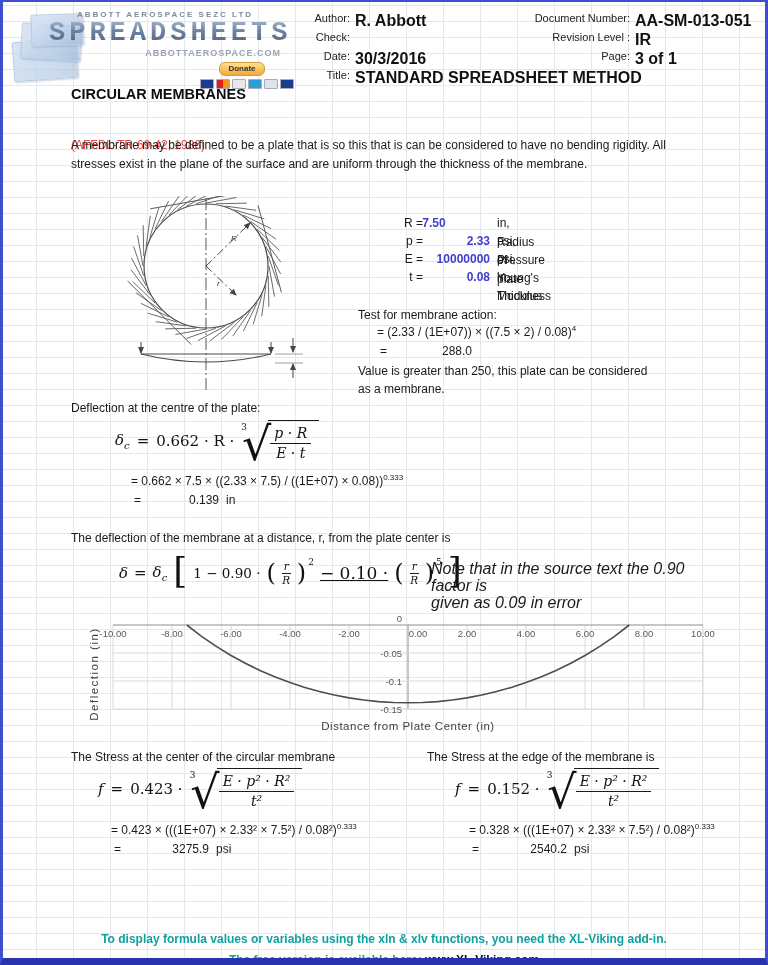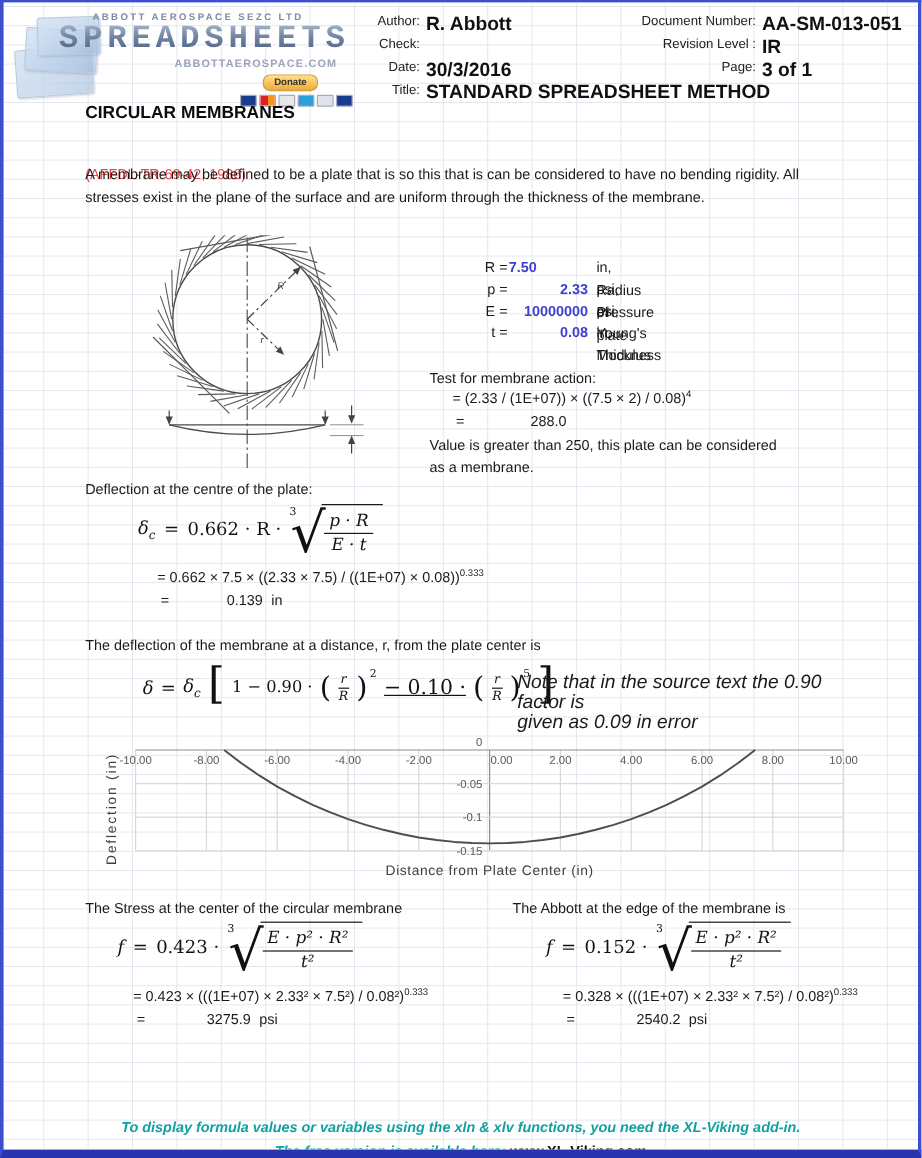--- a/index.html
+++ b/index.html
@@ -49,21 +49,21 @@
   .bigp{font-size:24px;font-weight:100;font-style:normal;line-height:22px;}
   .sfrac{display:inline-flex;flex-direction:column;align-items:center;font-size:10.5px;line-height:1.15;}
   .sfrac .num{border-bottom:1px solid #1a1a1a;padding:0 2px;}
   .pexp{font-size:9px;font-style:normal;transform:translateY(-11px);display:inline-block;}
   .calc{font-size:12px;color:#1a1a1a;white-space:nowrap;}
   .resline{font-size:12px;display:flex;white-space:nowrap;}
   .resbox{display:inline-block;text-align:right;}
   .watermark{font-size:84px;color:#8f8f8f;opacity:.62;letter-spacing:4px;word-spacing:46px;
     pointer-events:none;z-index:6;font-weight:normal;}
   .note{font-style:italic;font-size:16px;line-height:17px;}
-  .teal{color:#12a0a0;font-weight:bold;font-size:12px;font-style:italic;}
+  .teal{color:#12a0a0;font-weight:bold;font-size:12px;}
   svg text.tick{font-family:"Liberation Sans",sans-serif;font-size:9.5px;fill:#595959;}
   .axis-title{font-size:11.5px;color:#3f3f3f;letter-spacing:.5px;}
 </style>
 </head>
 <body>
 
 <div class="page">
   <div class="gridbg"></div>
 
   <div class="abs" style="left:8px;top:12px;width:72px;height:66px;">
@@ -172,21 +172,21 @@
       <line x1="159.13341102386715" y1="41.39859851640854" x2="177.9015681130786" y2="66.15876397472826" stroke="#5a5a5a" stroke-width="0.9"></line>
       <line x1="162.91656052659468" y1="50.53192935437829" x2="177.58030722028695" y2="77.92324270280895" stroke="#5a5a5a" stroke-width="0.9"></line>
       <line x1="165.22436545749366" y1="60.14462870246544" x2="175.42263164588294" y2="89.49262489981157" stroke="#5a5a5a" stroke-width="0.9"></line>
       <line x1="47.22287138843325" y1="12.816856296206133" x2="135.85556915953197" y2="-2.8114796938175948" stroke="#5a5a5a" stroke-width="1"></line>
       <line x1="155.10424750546508" y1="9.451280840225557" x2="178.39796156469197" y2="96.3846052062417" stroke="#5a5a5a" stroke-width="1"></line>
       <line x1="88.15075759508251" y1="148.48885271170678" x2="24.51114728829323" y2="84.8492424049175" stroke="#5a5a5a" stroke-width="1"></line>
     </svg>
 
   <div class="abs" style="left:0;top:0;">
     <div class="abs body-txt" style="left:365px;top:212px;width:55px;text-align:right;">R =</div>
-    <div class="abs body-txt blue-val" style="left:421px;top:212px;width:62px;text-align:left;">7.50</div>
+    <div class="abs body-txt blue-val" style="left:400px;top:212px;width:62px;text-align:center;">7.50</div>
     <div class="abs body-txt" style="left:494px;top:212px;">in,  Radius of plate</div>
 
     <div class="abs body-txt" style="left:365px;top:230px;width:55px;text-align:right;">p =</div>
     <div class="abs body-txt blue-val" style="left:425px;top:230px;width:62px;text-align:right;">2.33</div>
     <div class="abs body-txt" style="left:494px;top:230px;">psi, Pressure</div>
 
     <div class="abs body-txt" style="left:365px;top:248px;width:55px;text-align:right;">E =</div>
     <div class="abs body-txt blue-val" style="left:425px;top:248px;width:62px;text-align:right;">10000000</div>
     <div class="abs body-txt" style="left:494px;top:248px;">psi, Young's Modulus</div>
 
@@ -317,21 +317,21 @@
   </div>
   <div class="abs calc" style="left:108px;top:821px;">
     <span>= 0.423 × (((1E+07) × 2.33² × 7.5²) / 0.08²)</span><span class="sup">0.333</span>
   </div>
   <div class="abs resline" style="left:111px;top:840px;">
     <span>=</span>
     <span class="resbox" style="width:88px;">3275.9</span>
     <span style="margin-left:7px;">psi</span>
   </div>
 
-  <div class="abs body-txt" style="left:424px;top:746px;">The Abbott at the edge of the membrane is</div>
+  <div class="abs body-txt" style="left:424px;top:746px;">The Stress at the edge of the membrane is</div>
   <div class="abs math" style="left:452px;top:766px;">
     <span>f</span>
     <span class="rm">=</span>
     <span class="rm">0.152 ·</span>
     <span class="rad">
       <span class="idx">3</span>
       <span class="sign">√</span>
       <span class="body">
         <span class="frac">
           <span class="num">E · p² · R²</span>

